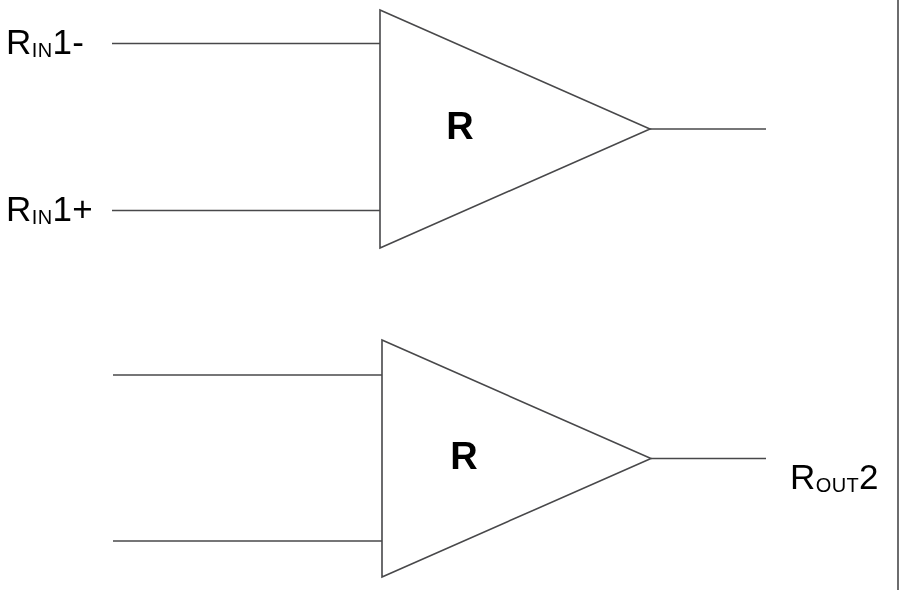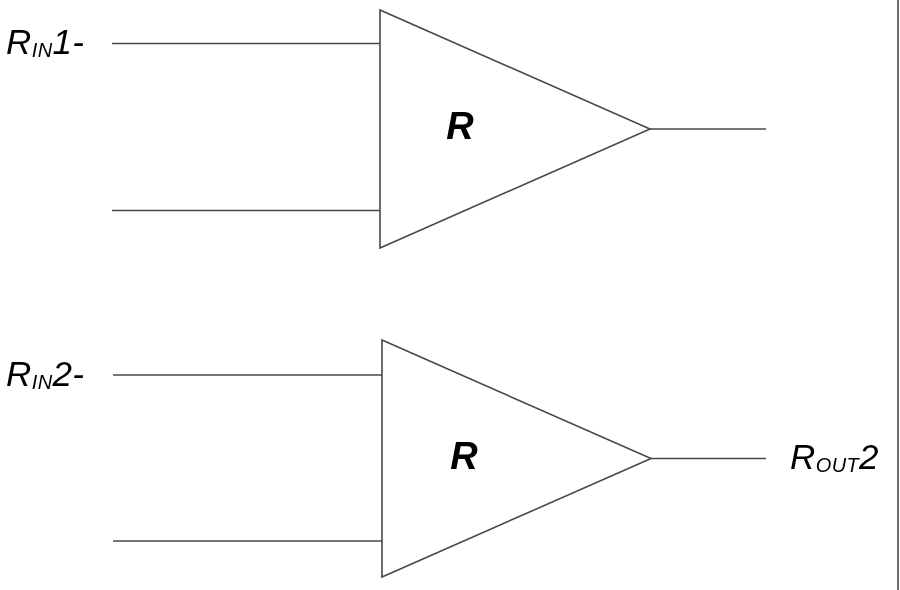--- a/index.html
+++ b/index.html
@@ -11,21 +11,20 @@
   html, body {
     background: var(--background-color);
     font-family: "Liberation Sans", "DejaVu Sans", sans-serif;
   }
   .stage {
     position: relative;
     width: 900px;
     height: 590px;
     background: var(--background-color);
     overflow: hidden;
-    font-style: italic;
   }
   .stage svg {
     position: absolute;
     left: 0; top: 0;
     width: 900px; height: 590px;
   }
   .wire, .tri, .divider {
     stroke: var(--line-color);
     stroke-width: 1.6;
     fill: none;
@@ -68,24 +67,24 @@
     <line class="wire" x1="113" y1="375" x2="382" y2="375"></line>
     <line class="wire" x1="113" y1="541" x2="382" y2="541"></line>
     <polygon class="tri" points="382,340 651,458.5 382,577"></polygon>
     <line class="wire" x1="651" y1="458.5" x2="766" y2="458.5"></line>
 
     <line class="divider" x1="898" y1="0" x2="898" y2="590"></line>
   </svg>
 
   <span class="pin-label" style="left:6px; top:43px"><span>R</span><span class="sub">IN</span><span>1-</span></span>
 
+  <span class="pin-label" style="left:6px; top:210px"><span>R</span><span class="sub">IN</span><span>1+</span></span>
 
   <span class="gate-label" style="left:460px; top:126px">R</span>
 
 
-  <span class="pin-label" style="left:6px; top:375px"><span>R</span><span class="sub">IN</span><span>2-</span></span>
 
 
   <span class="gate-label" style="left:464px; top:456px">R</span>
 
-  <span class="pin-label" style="left:790px; top:458px"><span>R</span><span class="sub">OUT</span><span>2</span></span>
+  <span class="pin-label" style="left:790px; top:478px"><span>R</span><span class="sub">OUT</span><span>2</span></span>
 
 </div>
 
 </body></html>

